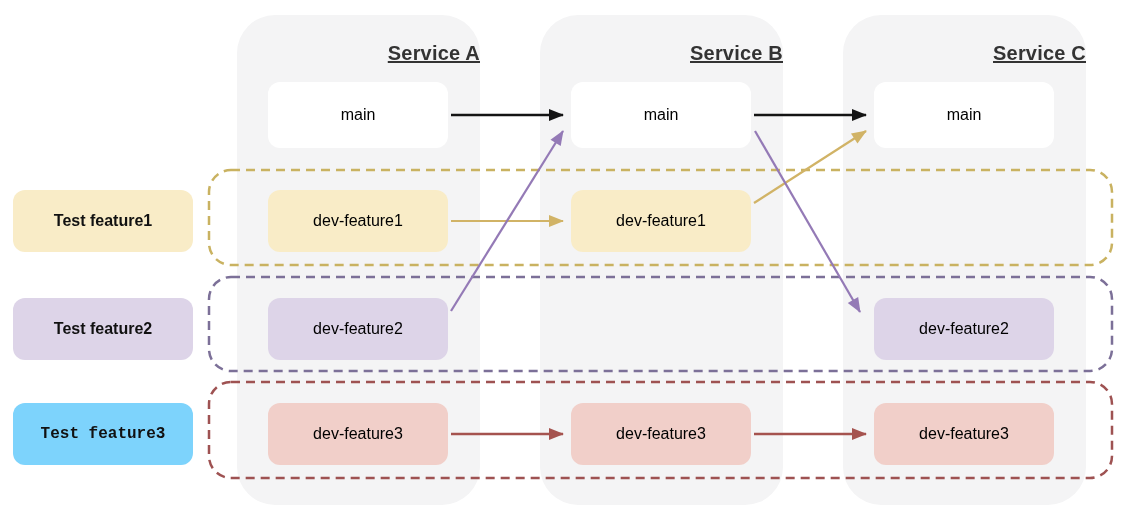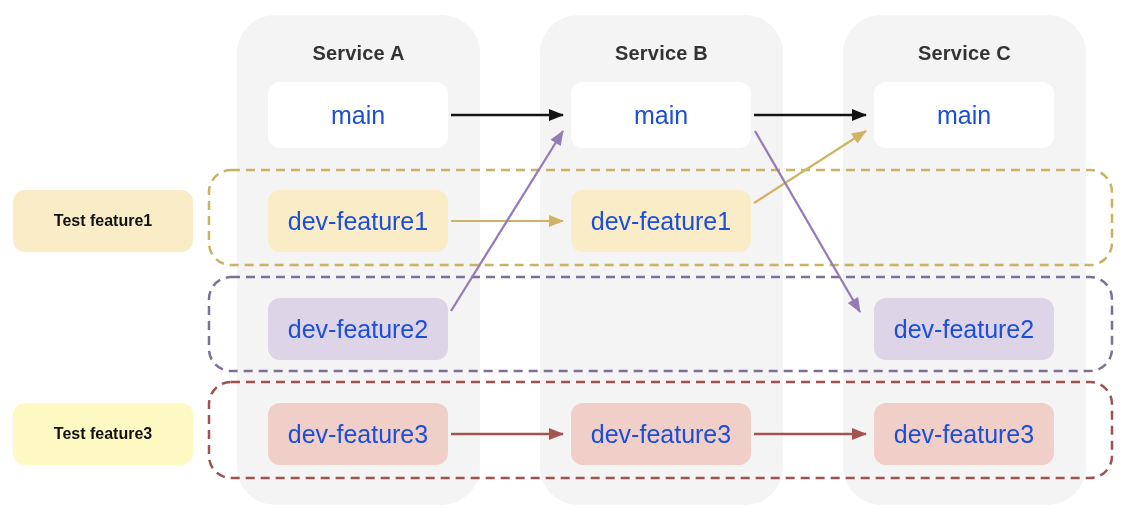--- a/index.html
+++ b/index.html
@@ -7,27 +7,27 @@
     position:relative;width:1130px;height:522px;background:#ffffff;
     font-family:"Liberation Sans", sans-serif;overflow:hidden;
   }
   .canvas *{box-sizing:border-box;}
   .col{
     position:absolute;top:15px;width:243px;height:490px;
     background:#f4f4f5;border-radius:38px;
   }
   .colA{left:237px}.colB{left:540px}.colC{left:843px}
   .coltitle{
-    padding-top:27px;text-align:center;
-    font-size:20px;font-weight:bold;color:#333333;letter-spacing:.2px;
+    padding-top:27px;text-align:right;
+    font-size:20px;font-weight:bold;color:#333333;letter-spacing:.2px;text-decoration:underline;
   }
   .node{
     position:absolute;width:180px;border-radius:12px;
     display:flex;align-items:center;justify-content:center;
-    font-size:25px;color:#1d4ed8;
+    font-size:16px;color:#000000;
   }
   .main{top:82px;height:66px;background:#ffffff;}
   .row1{top:190px;height:62px}
   .row2{top:298px;height:62px}
   .row3{top:403px;height:62px}
   .cA{left:268px}.cB{left:571px}.cC{left:874px}
   .rowlabel{
     position:absolute;left:13px;width:180px;border-radius:12px;
     display:flex;align-items:center;justify-content:center;
     font-size:16px;font-weight:bold;color:#111111;
@@ -74,21 +74,22 @@
       <line x1="754" y1="115" x2="866" y2="115" stroke="#141414" stroke-width="2.6" marker-end="url(#arr-black)"></line>
       <line x1="451" y1="221" x2="563" y2="221" stroke="#d1b366" stroke-width="2.2" marker-end="url(#arr-yellow)"></line>
       <line x1="754" y1="203" x2="866" y2="131" stroke="#d1b366" stroke-width="2.2" marker-end="url(#arr-yellow)"></line>
       <line x1="451" y1="311" x2="563" y2="131" stroke="#947ab6" stroke-width="2.2" marker-end="url(#arr-purple)"></line>
       <line x1="755" y1="131" x2="860" y2="312" stroke="#947ab6" stroke-width="2.2" marker-end="url(#arr-purple)"></line>
       <line x1="451" y1="434" x2="563" y2="434" stroke="#a5534f" stroke-width="2.6" marker-end="url(#arr-red)"></line>
       <line x1="754" y1="434" x2="866" y2="434" stroke="#a5534f" stroke-width="2.6" marker-end="url(#arr-red)"></line>
     </svg>
 
   <div class="rowlabel row1" style="background-color: rgb(249, 236, 199);">Test feature1</div>
-  <div class="rowlabel row3" style="background-color: #fef9c3;">Test feature3</div>
+  <div class="rowlabel row2" style="background-color: rgb(221, 212, 232);">Test feature2</div>
+  <div class="rowlabel row3" style="background-color: #7dd3fc; font-family: Liberation Mono, monospace;">Test feature3</div>
 
   <div class="node main cA" style="background-color: rgb(255, 255, 255);">main</div>
   <div class="node row1 cA" style="background-color: rgb(249, 236, 199);">dev-feature1</div>
   <div class="node row2 cA" style="background-color: rgb(221, 212, 232);">dev-feature2</div>
   <div class="node row3 cA" style="background-color: rgb(241, 207, 201);">dev-feature3</div>
 
   <div class="node main cB" style="background-color: rgb(255, 255, 255);">main</div>
   <div class="node row1 cB" style="background-color: rgb(249, 236, 199);">dev-feature1</div>
   <div class="node row3 cB" style="background-color: rgb(241, 207, 201);">dev-feature3</div>
 

